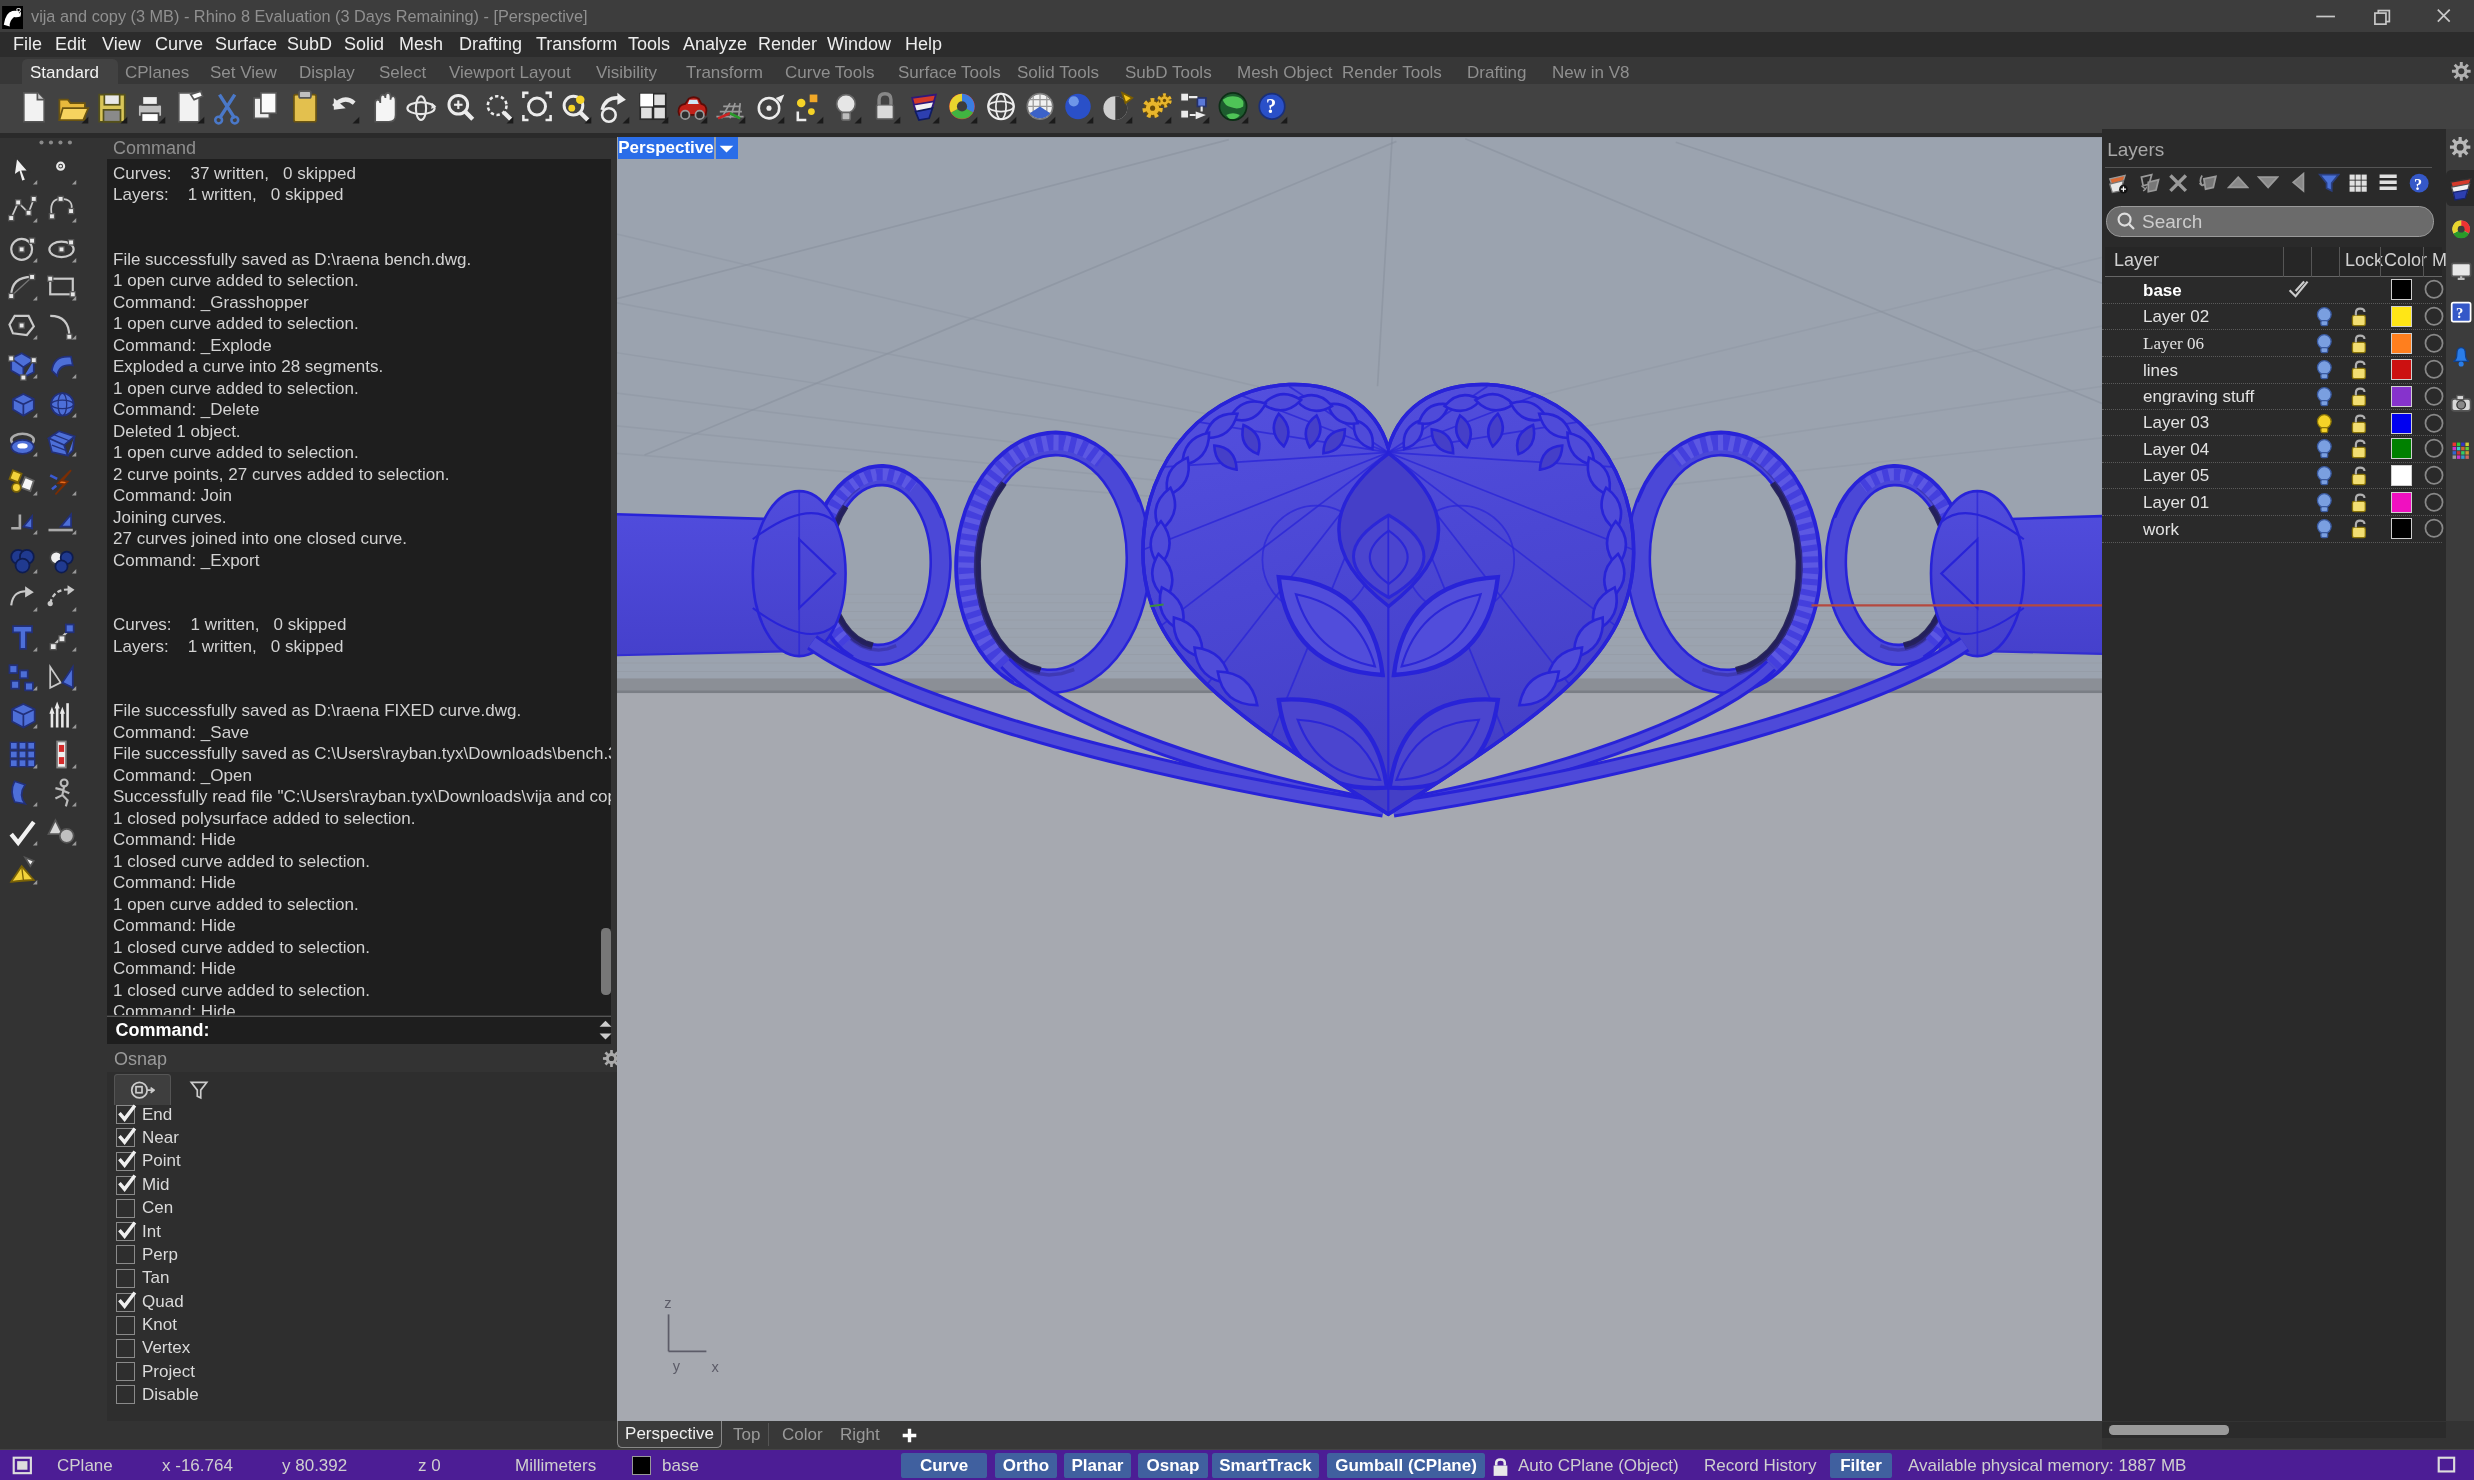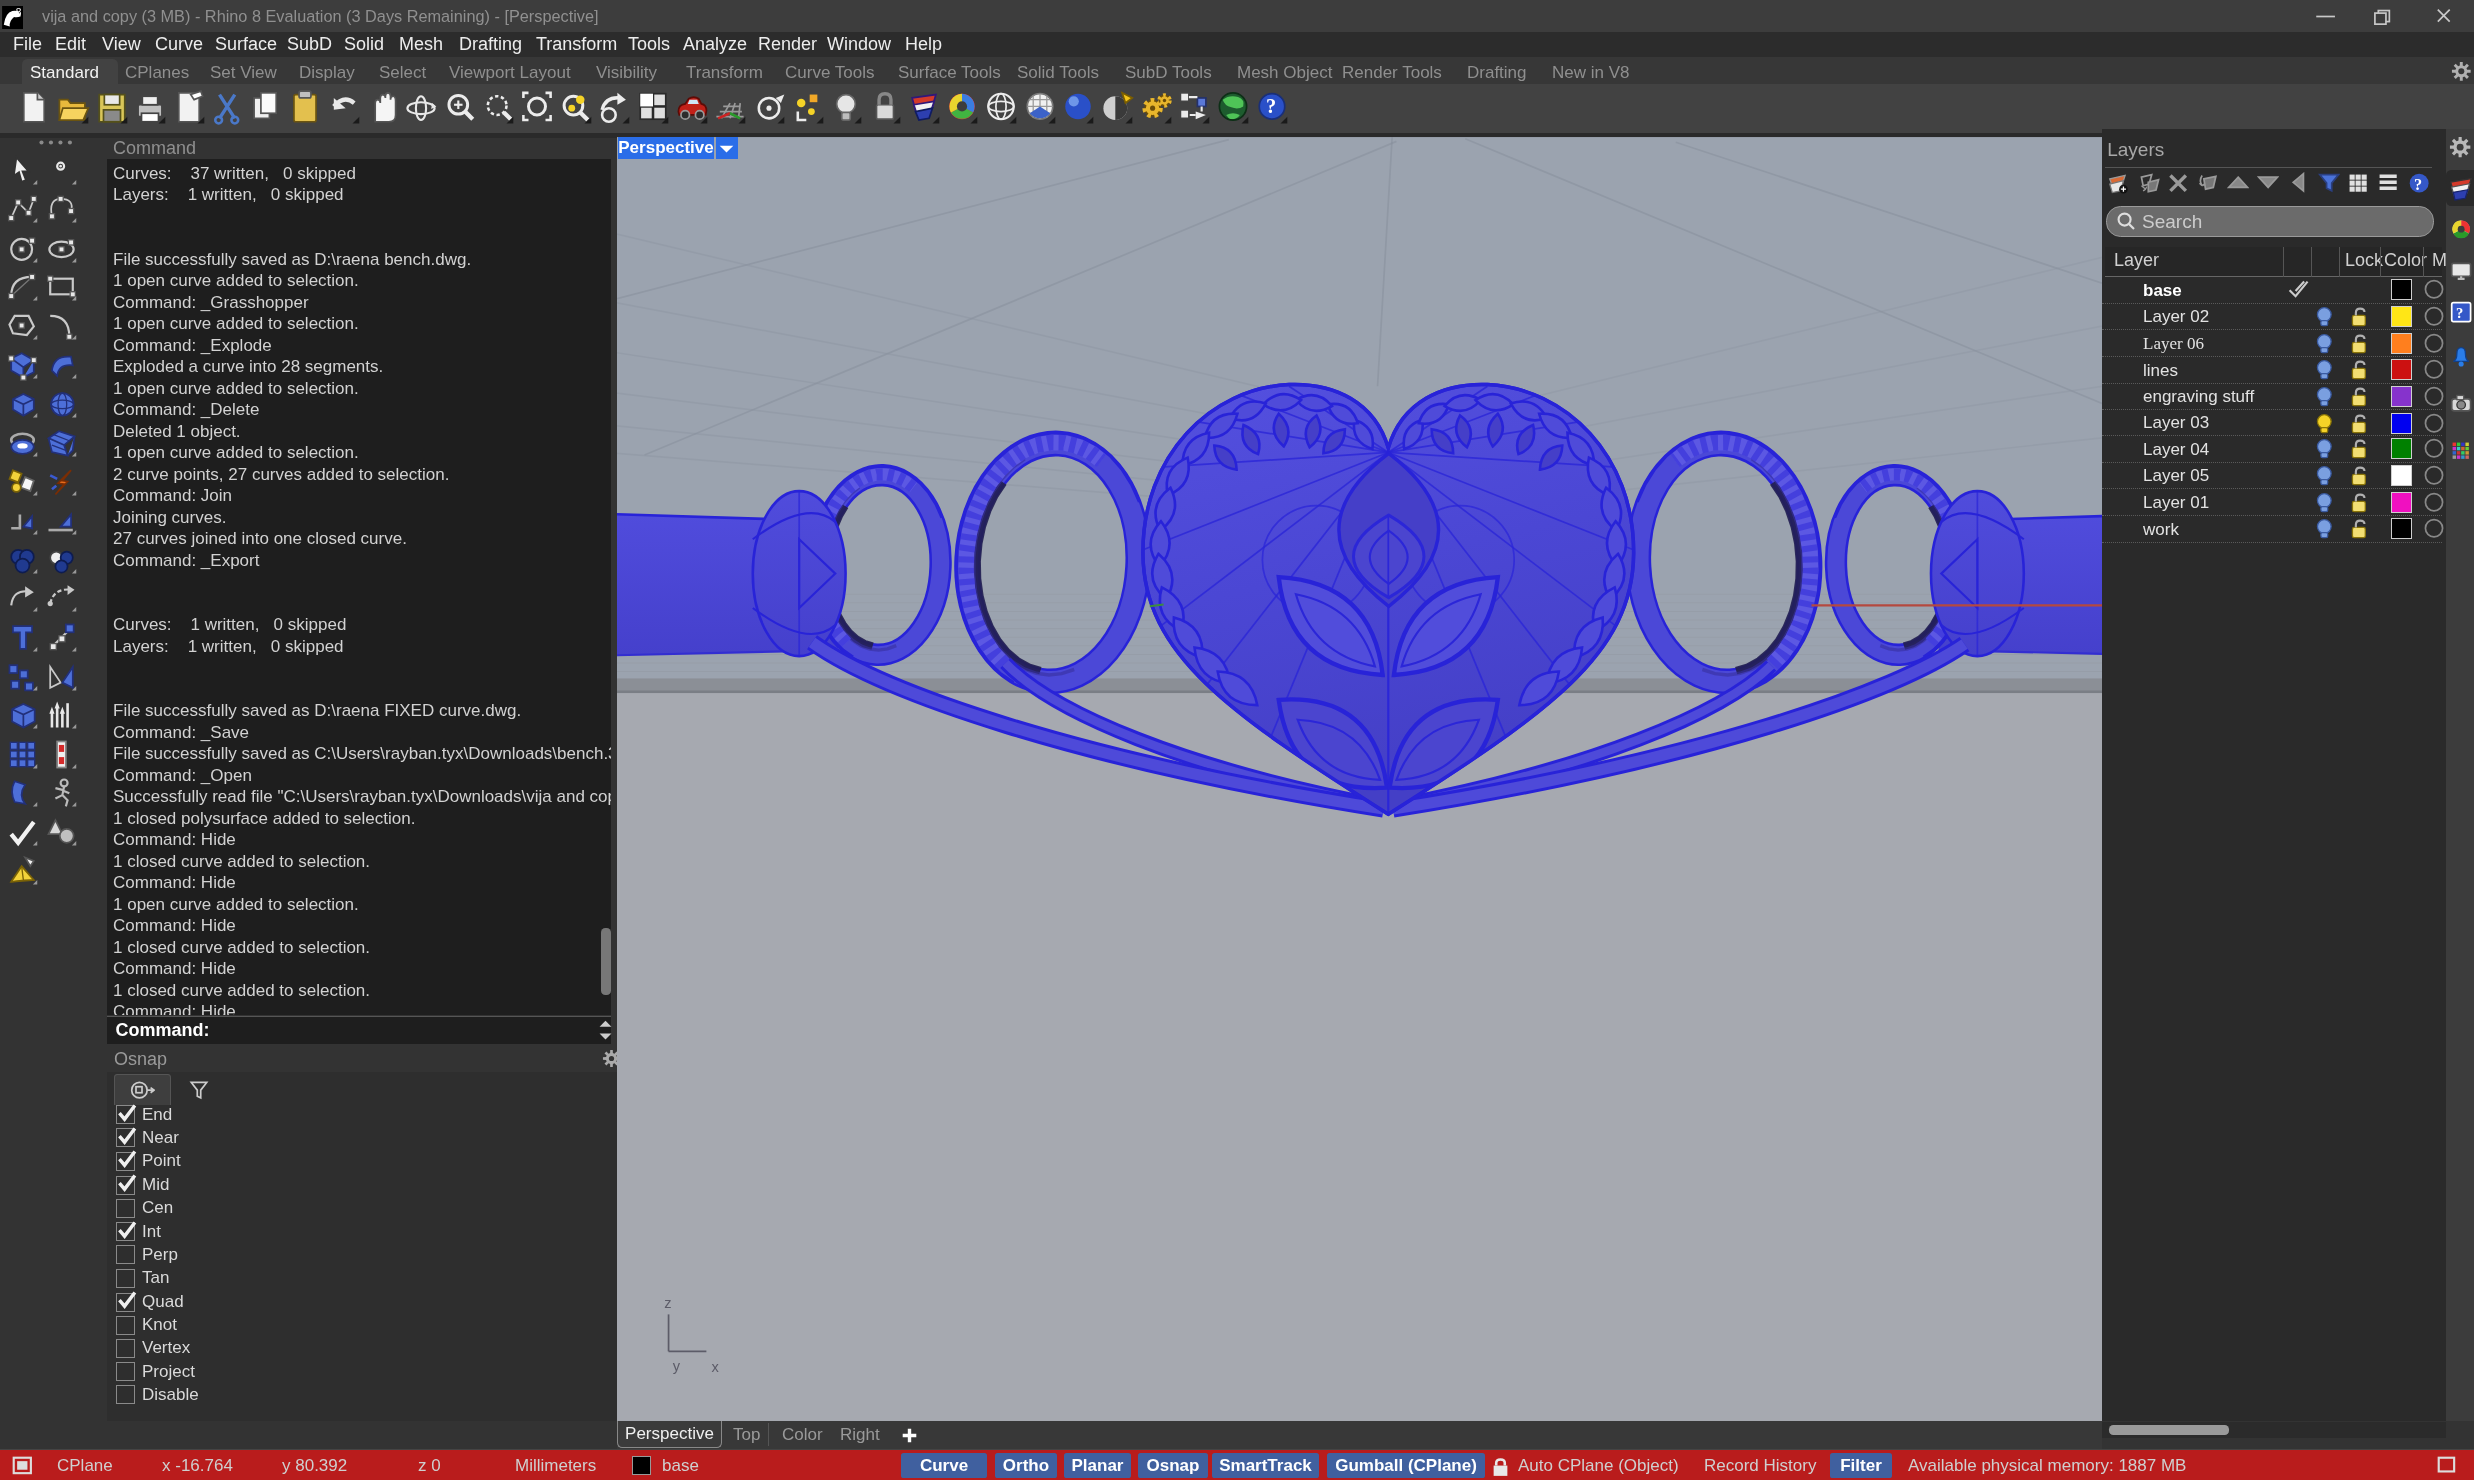--- a/index.html
+++ b/index.html
@@ -14,37 +14,37 @@
 #leftpal { position:absolute; left:0; top:138px; width:107px; height:1283px; background:#333; }
 #cmdcol { position:absolute; left:107px; top:138px; width:510px; height:1283px; background:#333; }
 #cmdhead { position:absolute; left:0; top:0; width:510px; height:20.6px; background:#333; color:#8f8f8f; font-size:18px; line-height:20.6px; padding-left:6px; }
 #cmdbody { position:absolute; left:0; top:20.6px; width:504px; height:856px; background:#1e1e1e; color:#d2d2d2; font-size:17px; line-height:21.5px; padding:4.3px 0 0 6px; white-space:pre; overflow:hidden; }
 #cmdscroll { position:absolute; left:494px; top:790px; width:9.5px; height:67px; background:#777; border-radius:4.3px; }
 #cmdinput { position:absolute; left:0; top:878px; width:504px; height:28px; background:#1e1e1e; border-top:1.7px solid #555; color:#fff; font-weight:bold; font-size:18px; line-height:27px; padding-left:8.6px; }
 #osnap { position:absolute; left:0; top:908px; width:510px; height:375px; background:#2e2e2e; }
 #layers { position:absolute; left:2102px; top:129px; width:344px; height:1292px; background:#2a2a2a; }
 #sidestrip { position:absolute; left:2446px; top:129px; width:29px; height:1292px; background:#3c3c3c; }
 #vptabs { position:absolute; left:617px; top:1421px; width:1485px; height:27.5px; background:#383838; }
-#statusbar { position:absolute; left:0; top:1449px; width:2475px; height:32px; background:#b91c1c; border-top:0.9px solid #444; }
+#statusbar { position:absolute; left:0; top:1449px; width:2475px; height:32px; background:#4c1d95; border-top:0.9px solid #444; }
 .st { position:absolute; top:0; height:31px; line-height:31px; color:#cfcfcf; font-size:17px; }
 .stbtn { position:absolute; top:3.4px; height:25px; line-height:25px; background:#40609f; border-radius:2.6px; color:#fff; font-weight:bold; font-size:17px; text-align:center; }
 .chk { position:absolute; width:19px; height:19px; border:1.7px solid #8a8a8a; background:#2e2e2e; }
 .chklbl { position:absolute; color:#dadada; font-size:17px; height:23px; line-height:23px; }
 .lrow { position:absolute; left:0; width:340px; height:27px; border-bottom:0.9px dotted #5a5a5a; }
 .lname { position:absolute; left:41px; top:0; height:27px; line-height:27px; color:#e2e2e2; font-size:17px; }
 .sw { position:absolute; left:289px; top:3.4px; width:20.6px; height:20.6px; border:0.9px solid #cfcfcf; }
 
 </style></head><body>
 <div id="titlebar">
 <svg class="abs" style="left:1.7px;top:6px" width="21.5" height="23" viewBox="0 0 25 27">
       <rect width="25" height="27" fill="#000"></rect>
       <path d="M2 22 Q4 8 12 6 Q20 4 22 12 Q18 14 14 13 Q8 18 9 24 Z" fill="#fff"></path>
       <text x="16" y="12" fill="#fff" font-size="12" font-family="Liberation Sans">8</text>
     </svg>
-<div class="abs" style="left:42px;top:6.9px;color:#909090;font-size:16.3px">vija and copy (3 MB) - Rhino 8 Evaluation (3 Days Remaining) - [Perspective]</div>
+<div class="abs" style="left:31px;top:6.9px;color:#909090;font-size:16.3px">vija and copy (3 MB) - Rhino 8 Evaluation (3 Days Remaining) - [Perspective]</div>
 <svg class="abs" style="left:2311px;top:7.7px" width="155" height="17" viewBox="0 0 180 20">
       <line x1="5" y1="10" x2="27" y2="10" stroke="#c8c8c8" stroke-width="2"></line>
       <rect x="78" y="3" width="13" height="13" fill="none" stroke="#c8c8c8" stroke-width="2"></rect>
       <rect x="74" y="6" width="13" height="13" fill="#3d3d3d" stroke="#c8c8c8" stroke-width="2"></rect>
       <path d="M148 2 L162 16 M162 2 L148 16" stroke="#c8c8c8" stroke-width="2"></path>
     </svg>
 </div>
 <div id="menubar">
 <div class="menuitem" style="left:13px">File</div>
 <div class="menuitem" style="left:55px">Edit</div>

